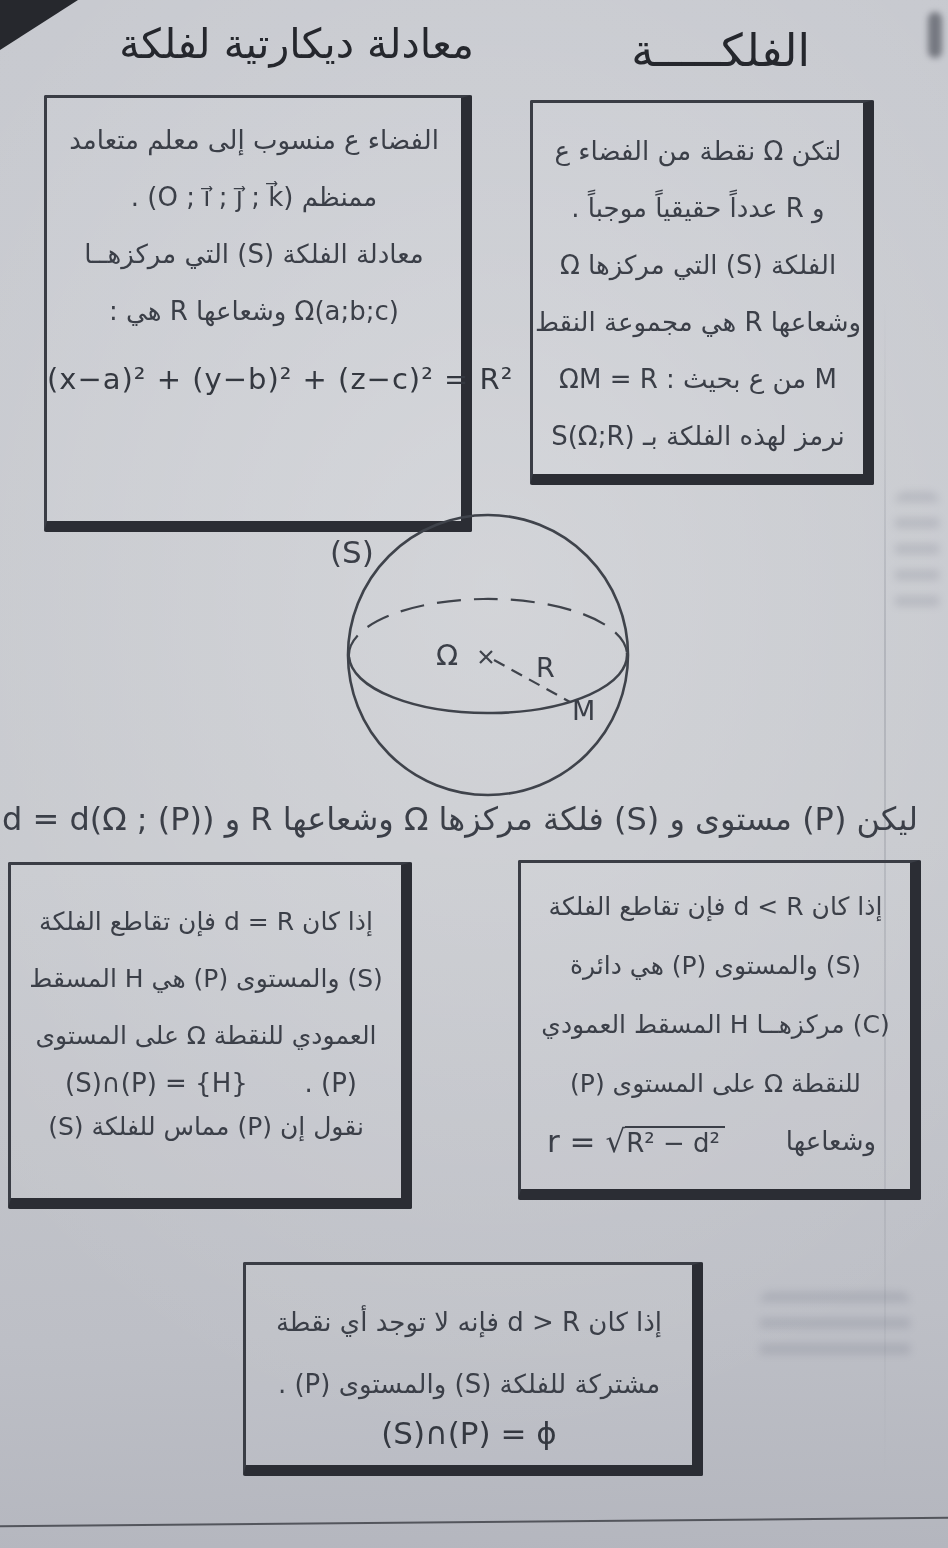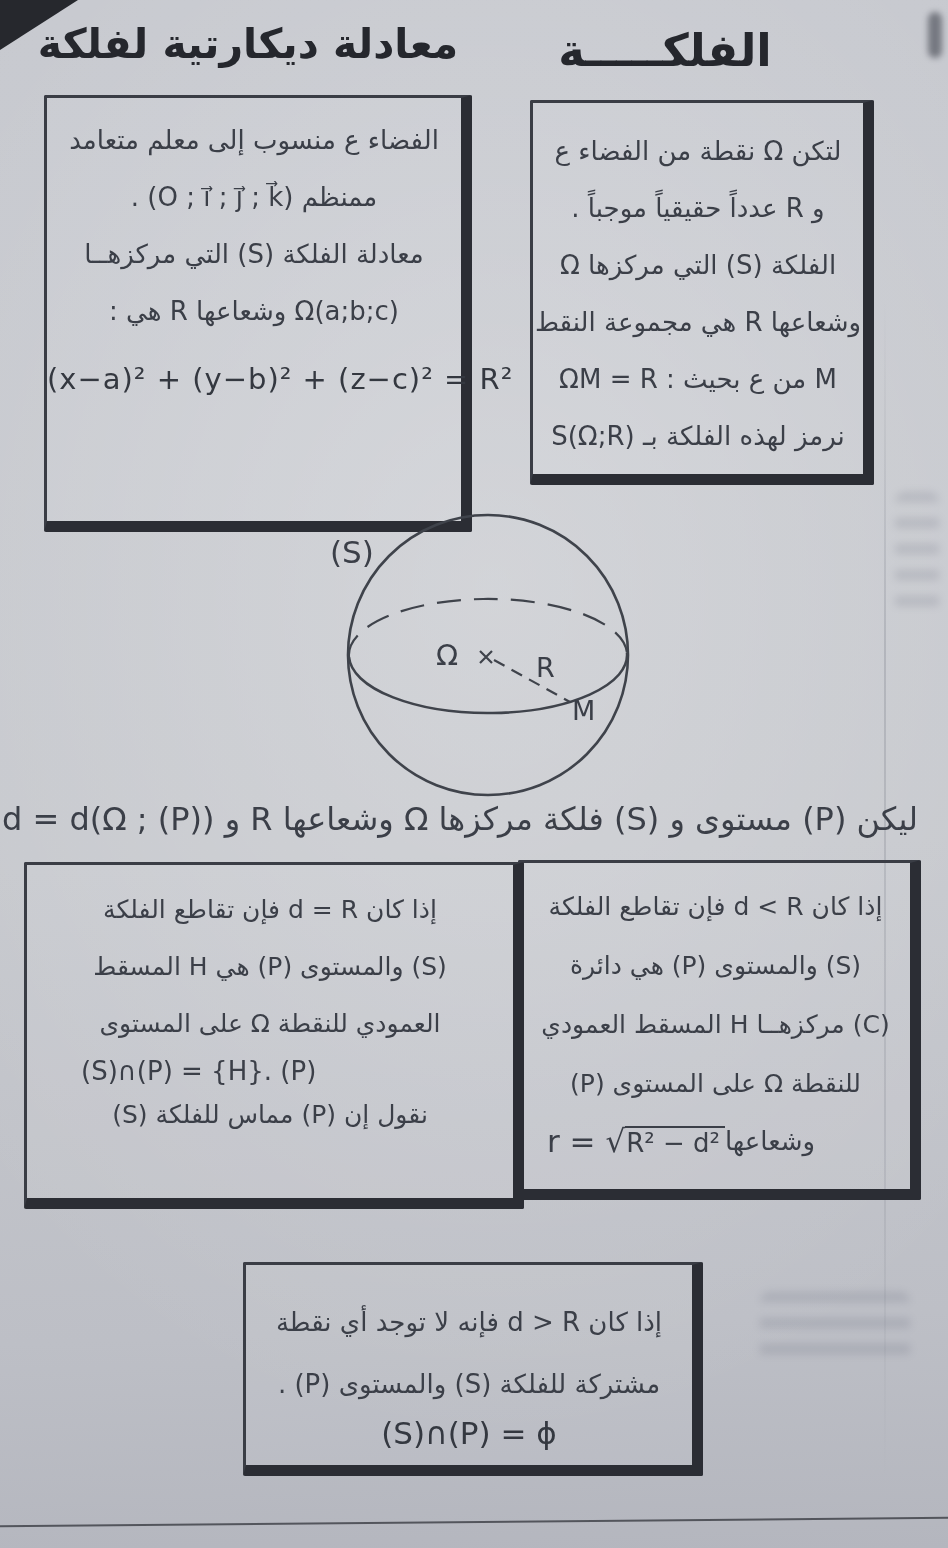--- a/index.html
+++ b/index.html
@@ -18,21 +18,21 @@
   .crease{position:absolute;left:884px;top:300px;width:2px;height:1180px;
     background:linear-gradient(rgba(115,119,130,0),rgba(115,119,130,.28) 30%,rgba(115,119,130,.22) 70%,rgba(115,119,130,0));}
   .ghost{position:absolute;filter:blur(4px);opacity:.16;border-radius:10px;
     background:repeating-linear-gradient(0deg,transparent 0 16px,#4b5065 16px 26px);}
   .ghost-a{left:760px;top:1292px;width:150px;height:78px;}
   .ghost-b{left:895px;top:492px;width:44px;height:130px;}
   .bottom-rule{position:absolute;left:-6px;top:1521px;width:960px;height:0;
     border-top:2.5px solid #53555c;transform:rotate(-0.5deg);}
 
   
-  .title{position:absolute;font-weight:bold;color:#25272d;text-align:center;
+  .title{position:absolute;font-weight:normal;color:#25272d;
     direction:rtl;white-space:nowrap;}
   .title-right{top:24px;left:520px;width:290px;font-size:45px;}
   .title-left{top:20px;left:22px;width:452px;font-size:41px;}
 
   
   .hbox{position:absolute;box-sizing:border-box;
     border:3px solid #3a3d45;border-right:11px solid #2b2d34;border-bottom:11px solid #2b2d34;
     border-radius:2px;background:rgba(252,252,254,0.05);}
   .ln{direction:rtl;text-align:center;white-space:nowrap;color:#3b3f48;}
   .math{direction:ltr;unicode-bidi:isolate;white-space:nowrap;}
@@ -43,27 +43,27 @@
 
   .box-cartesian{left:44px;top:95px;width:428px;height:437px;padding-top:14px;}
   .box-cartesian .ln{font-size:26px;line-height:57px;}
   .box-cartesian .eq{margin-top:22px;font-size:29px;letter-spacing:1px;}
 
   .intro-line{position:absolute;top:800px;left:30px;width:888px;
     direction:rtl;text-align:center;font-size:32px;white-space:nowrap;color:#3b3f48;}
 
   .box-secant{left:518px;top:860px;width:403px;height:340px;padding-top:14px;}
   .box-secant .ln{font-size:25px;line-height:59px;}
-  .box-tangent{left:24px;top:862px;width:500px;height:347px;padding-top:16px;}
+  .box-tangent{left:8px;top:862px;width:404px;height:347px;padding-top:28px;}
   .box-tangent .ln{font-size:25px;line-height:57px;}
   .box-empty{left:243px;top:1262px;width:460px;height:214px;padding-top:26px;}
   .box-empty .ln{font-size:26px;line-height:62px;}
   .box-empty .eq{font-size:31px;}
 
-  .formula-row{display:flex;direction:ltr;align-items:center;justify-content:flex-start;}
+  .formula-row{display:flex;direction:ltr;align-items:center;justify-content:space-between;}
   .row-secant{padding:10px 34px 0 26px;font-size:26px;}
   .row-tangent{padding:4px 44px 0 54px;font-size:26px;}
   .rtl-frag{direction:rtl;unicode-bidi:isolate;white-space:nowrap;}
   .radical-prefix{font-size:31px;}
   .radicand{border-top:2.5px solid #3b3f48;padding:0 5px 0 1px;}
 
   
   .diagram{position:absolute;left:308px;top:505px;width:396px;height:312px;}
   .diagram text{fill:#3b3f48;font-family:"DejaVu Sans",sans-serif;}
 </style>

